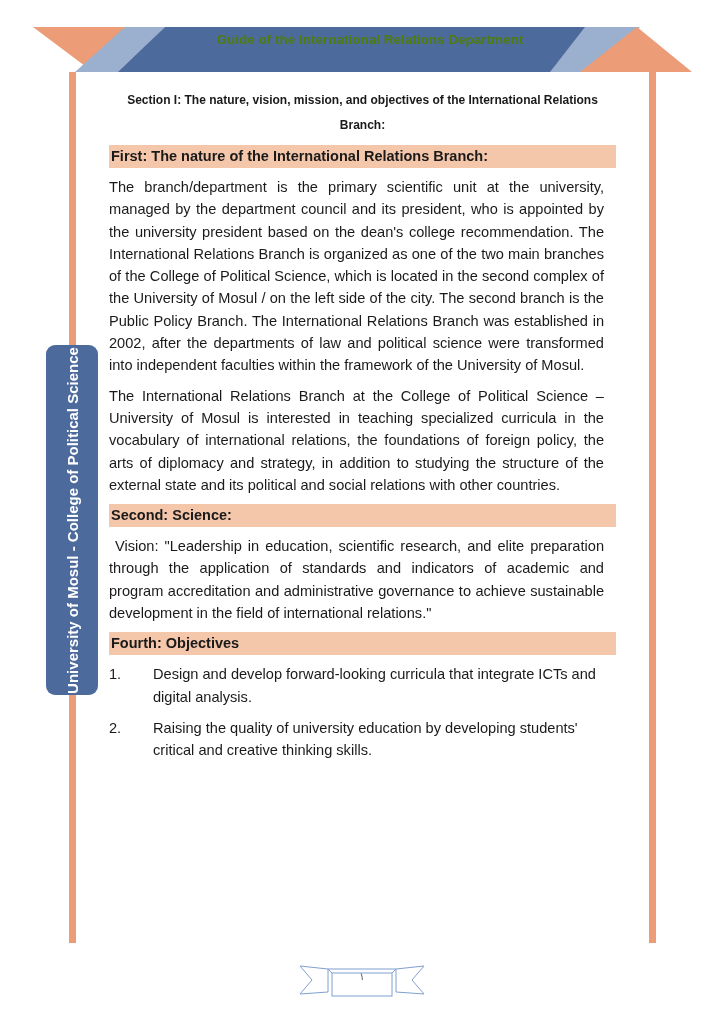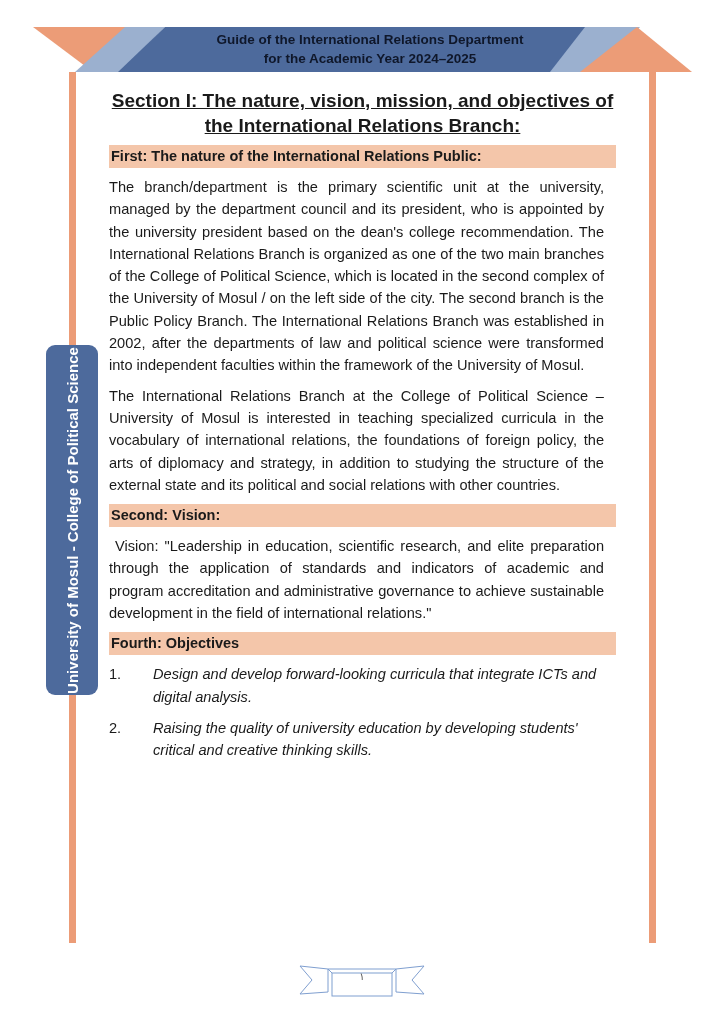--- a/index.html
+++ b/index.html
@@ -5,91 +5,90 @@
   html, body { margin: 0; padding: 0; }
   body {
     width: 724px; height: 1024px; position: relative; overflow: hidden;
     background: #ffffff;
     font-family: "Liberation Sans", "DejaVu Sans", sans-serif;
     color: #1a1a1a;
   }
   .header-svg { position: absolute; left: 0; top: 0; width: 724px; height: 80px; }
   .header-title {
     position: absolute; left: 150px; top: 30px; width: 440px;
-    text-align: center; color: #0f172a; font-weight: bold;
+    text-align: center; color: #4d7c0f; font-weight: bold;
     font-size: 13.5px; line-height: 19px;
   }
   .vbar { position: absolute; width: 7px; background: #ec9c77; }
   .vbar.left { left: 69px; top: 72px; height: 871px; }
   .vbar.right { left: 649px; top: 72px; height: 871px; }
 
   .side-label {
     position: absolute; left: 46px; top: 345px; width: 52px; height: 350px;
     background: #4d6a9c; border-radius: 9px;
     display: flex; align-items: center; justify-content: center;
   }
   .side-label span {
     transform: rotate(-90deg); white-space: nowrap;
     color: #ffffff; font-weight: bold; font-size: 15px;
   }
 
   .content { position: absolute; left: 109px; top: 88px; width: 507px; }
   .section-title {
-    text-align: center; font-weight: bold; font-size: 19px; line-height: 25px;
-    text-decoration: underline; margin: 0 0 7px 0;
+    text-align: center; font-weight: bold; font-size: 12px; line-height: 25px;
+    margin: 0 0 7px 0;
   }
   .subhead {
     background: #f4c6aa; font-weight: bold; font-size: 14.5px;
     padding: 2px 2px; line-height: 19px; margin: 0 0 8px 0;
   }
   .para {
     font-size: 14.6px; line-height: 22.3px; text-align: justify;
     margin: 0 12px 8px 0;
   }
   .obj-list { margin: 0; padding: 0; list-style: none; }
   .obj-item { display: flex; font-size: 14.6px; line-height: 22.3px; margin: 0 0 9px 0; }
   .obj-num { width: 44px; flex: 0 0 44px; }
-  .obj-text { flex: 1; font-style: italic; }
+  .obj-text { flex: 1; }
 
   .footer-svg { position: absolute; left: 298px; top: 960px; width: 128px; height: 40px; }
   .page-num {
     position: absolute; left: 332px; top: 971px; width: 60px; text-align: center;
     font-size: 10px; color: #555555;
   }
 </style>
 </head>
 <body>
 
 <svg class="header-svg" viewBox="0 0 724 80">
   <polygon points="33,27 130,27 93,72" fill="#ec9c77"></polygon>
   <polygon points="125,27 165,27 120,72 75,72" fill="#9bb0cf"></polygon>
   <polygon points="165,27 590,27 555,72 118,72" fill="#4d6a9c"></polygon>
   <polygon points="585,27 640,27 600,72 550,72" fill="#9bb0cf"></polygon>
   <polygon points="637,27 692,72 580,72" fill="#ec9c77"></polygon>
 </svg>
 <div class="header-title">
   <div>Guide of the International Relations Department</div>
-  <div>for the Academic Year 2024–2025</div>
 </div>
 
 <div class="vbar left"></div>
 <div class="vbar right"></div>
 
 <div class="side-label">
   <span>University of Mosul - College of Political Science</span>
 </div>
 
 <div class="content">
   <h1 class="section-title">Section I: The nature, vision, mission, and objectives of the International Relations Branch:</h1>
 
-  <div class="subhead">First: The nature of the International Relations Public:</div>
+  <div class="subhead">First: The nature of the International Relations Branch:</div>
   <p class="para">The branch/department is the primary scientific unit at the university, managed by the department council and its president, who is appointed by the university president based on the dean's college recommendation. The International Relations Branch is organized as one of the two main branches of the College of Political Science, which is located in the second complex of the University of Mosul / on the left side of the city. The second branch is the Public Policy Branch. The International Relations Branch was established in 2002, after the departments of law and political science were transformed into independent faculties within the framework of the University of Mosul.</p>
   <p class="para">The International Relations Branch at the College of Political Science – University of Mosul is interested in teaching specialized curricula in the vocabulary of international relations, the foundations of foreign policy, the arts of diplomacy and strategy, in addition to studying the structure of the external state and its political and social relations with other countries.</p>
 
-  <div class="subhead">Second: Vision:</div>
+  <div class="subhead">Second: Science:</div>
   <p class="para" style="white-space:pre-wrap"> Vision: "Leadership in education, scientific research, and elite preparation through the application of standards and indicators of academic and program accreditation and administrative governance to achieve sustainable development in the field of international relations."</p>
 
 
   <div class="subhead">Fourth: Objectives</div>
   <ol class="obj-list">
     <li class="obj-item">
       <span class="obj-num">1.</span>
       <span class="obj-text">Design and develop forward-looking curricula that integrate ICTs and digital analysis.</span>
     </li>
     <li class="obj-item">

